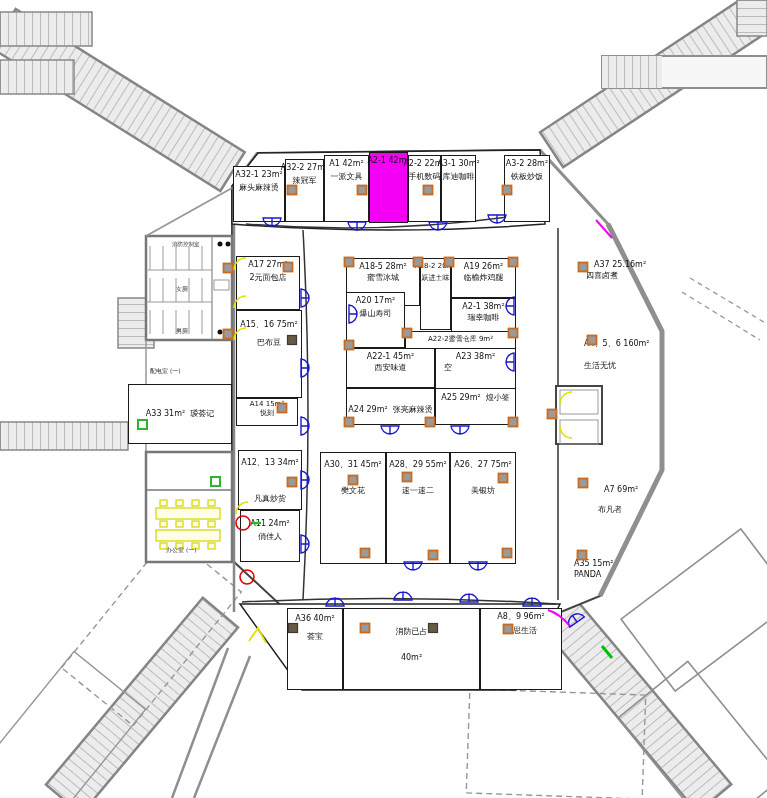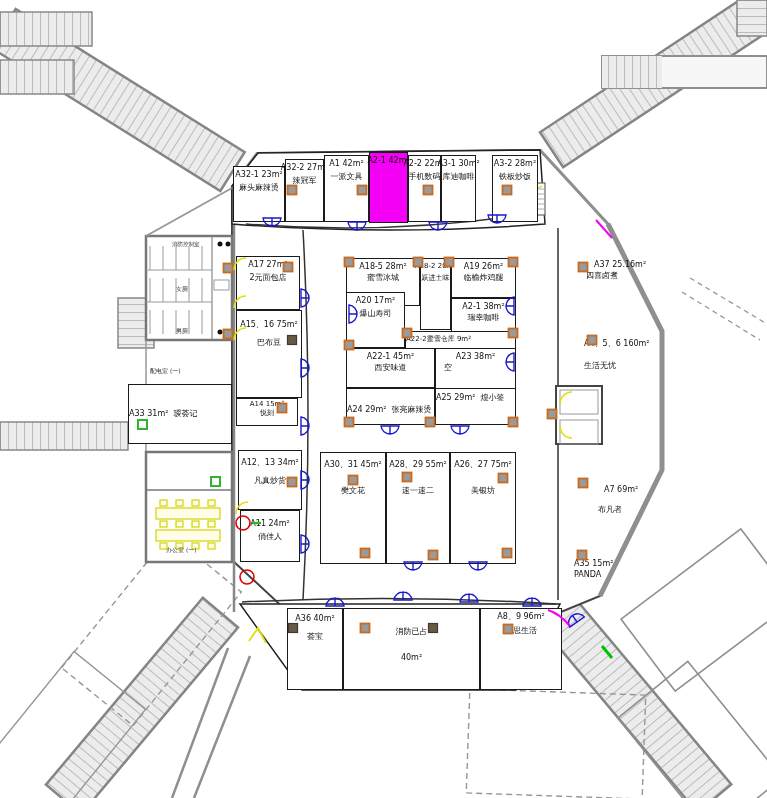--- a/index.html
+++ b/index.html
@@ -7,21 +7,21 @@
         font-family:"DejaVu Sans",sans-serif;color:#111;}
   svg.layer{position:absolute;left:0;top:0;}
   #overlay{z-index:6;pointer-events:none;}
   .cell{position:absolute;box-sizing:border-box;border:1px solid #1a1a1a;background:#fff;
         display:flex;flex-direction:column;align-items:center;padding-top:3px;
         font-size:8px;line-height:1.3;text-align:center;z-index:2;}
   .cell .cid{white-space:nowrap;}
   .cell .cname{white-space:nowrap;margin-top:3px;}
   .z3{z-index:3;}
   .hl{background:#F400F4;}
-  .rowcell{flex-direction:row;justify-content:flex-start;align-items:center;gap:5px;padding-top:0;}
+  .rowcell{flex-direction:row;justify-content:center;align-items:center;gap:5px;padding-top:0;}
   .open{border:none;background:transparent;align-items:flex-start;text-align:left;padding-left:4px;}
   .tall .cname{margin-top:16px;}
   .f7{font-size:7px;}
 </style>
 </head>
 <body>
 
 <div id="plan">
 
   <svg class="layer" width="767" height="798" viewBox="0 0 767 798">
@@ -160,40 +160,40 @@
     <span class="cid">A2-1 42m²</span>
   </div>
   <div class="cell" style="left:408px;top:155px;width:33px;height:67px">
     <span class="cid">A2-2 22m²</span>
     <span class="cname">手机数码</span>
   </div>
   <div class="cell" style="left:441px;top:155px;width:35px;height:67px">
     <span class="cid">A3-1 30m²</span>
     <span class="cname">库迪咖啡</span>
   </div>
-  <div class="cell" style="left:492px;top:155px;width:46px;height:67px">
+  <div class="cell" style="left:504px;top:155px;width:46px;height:67px">
     <span class="cid">A3-2 28m²</span>
     <span class="cname">铁板炒饭</span>
   </div>
 
   <div class="cell" style="left:236px;top:256px;width:64px;height:54px">
     <span class="cid">A17 27m²</span>
     <span class="cname">2元面包店</span>
   </div>
   <div class="cell" style="left:236px;top:310px;width:66px;height:88px">
     <span class="cid" style="margin-top:6px">A15、16 75m²</span>
     <span class="cname" style="margin-top:8px">巴布豆</span>
   </div>
   <div class="cell f7" style="left:236px;top:398px;width:62px;height:28px;padding-top:1px">
     <span class="cid">A14 15m²</span>
     <span class="cname" style="margin-top:0">悦刻</span>
   </div>
   <div class="cell" style="left:238px;top:450px;width:64px;height:60px">
     <span class="cid" style="margin-top:4px">A12、13 34m²</span>
-    <span class="cname" style="margin-top:8px">凡真炒货</span>
+    <span class="cname" style="margin-top:26px">凡真炒货</span>
   </div>
   <div class="cell" style="left:240px;top:510px;width:60px;height:52px;padding-top:8px">
     <span class="cid">A11 24m²</span>
     <span class="cname">俏佳人</span>
   </div>
 
   <div class="cell rowcell" style="left:128px;top:384px;width:104px;height:60px">
     <span class="cid">A33 31m²</span>
     <span class="cid">瑷荟记</span>
   </div>

